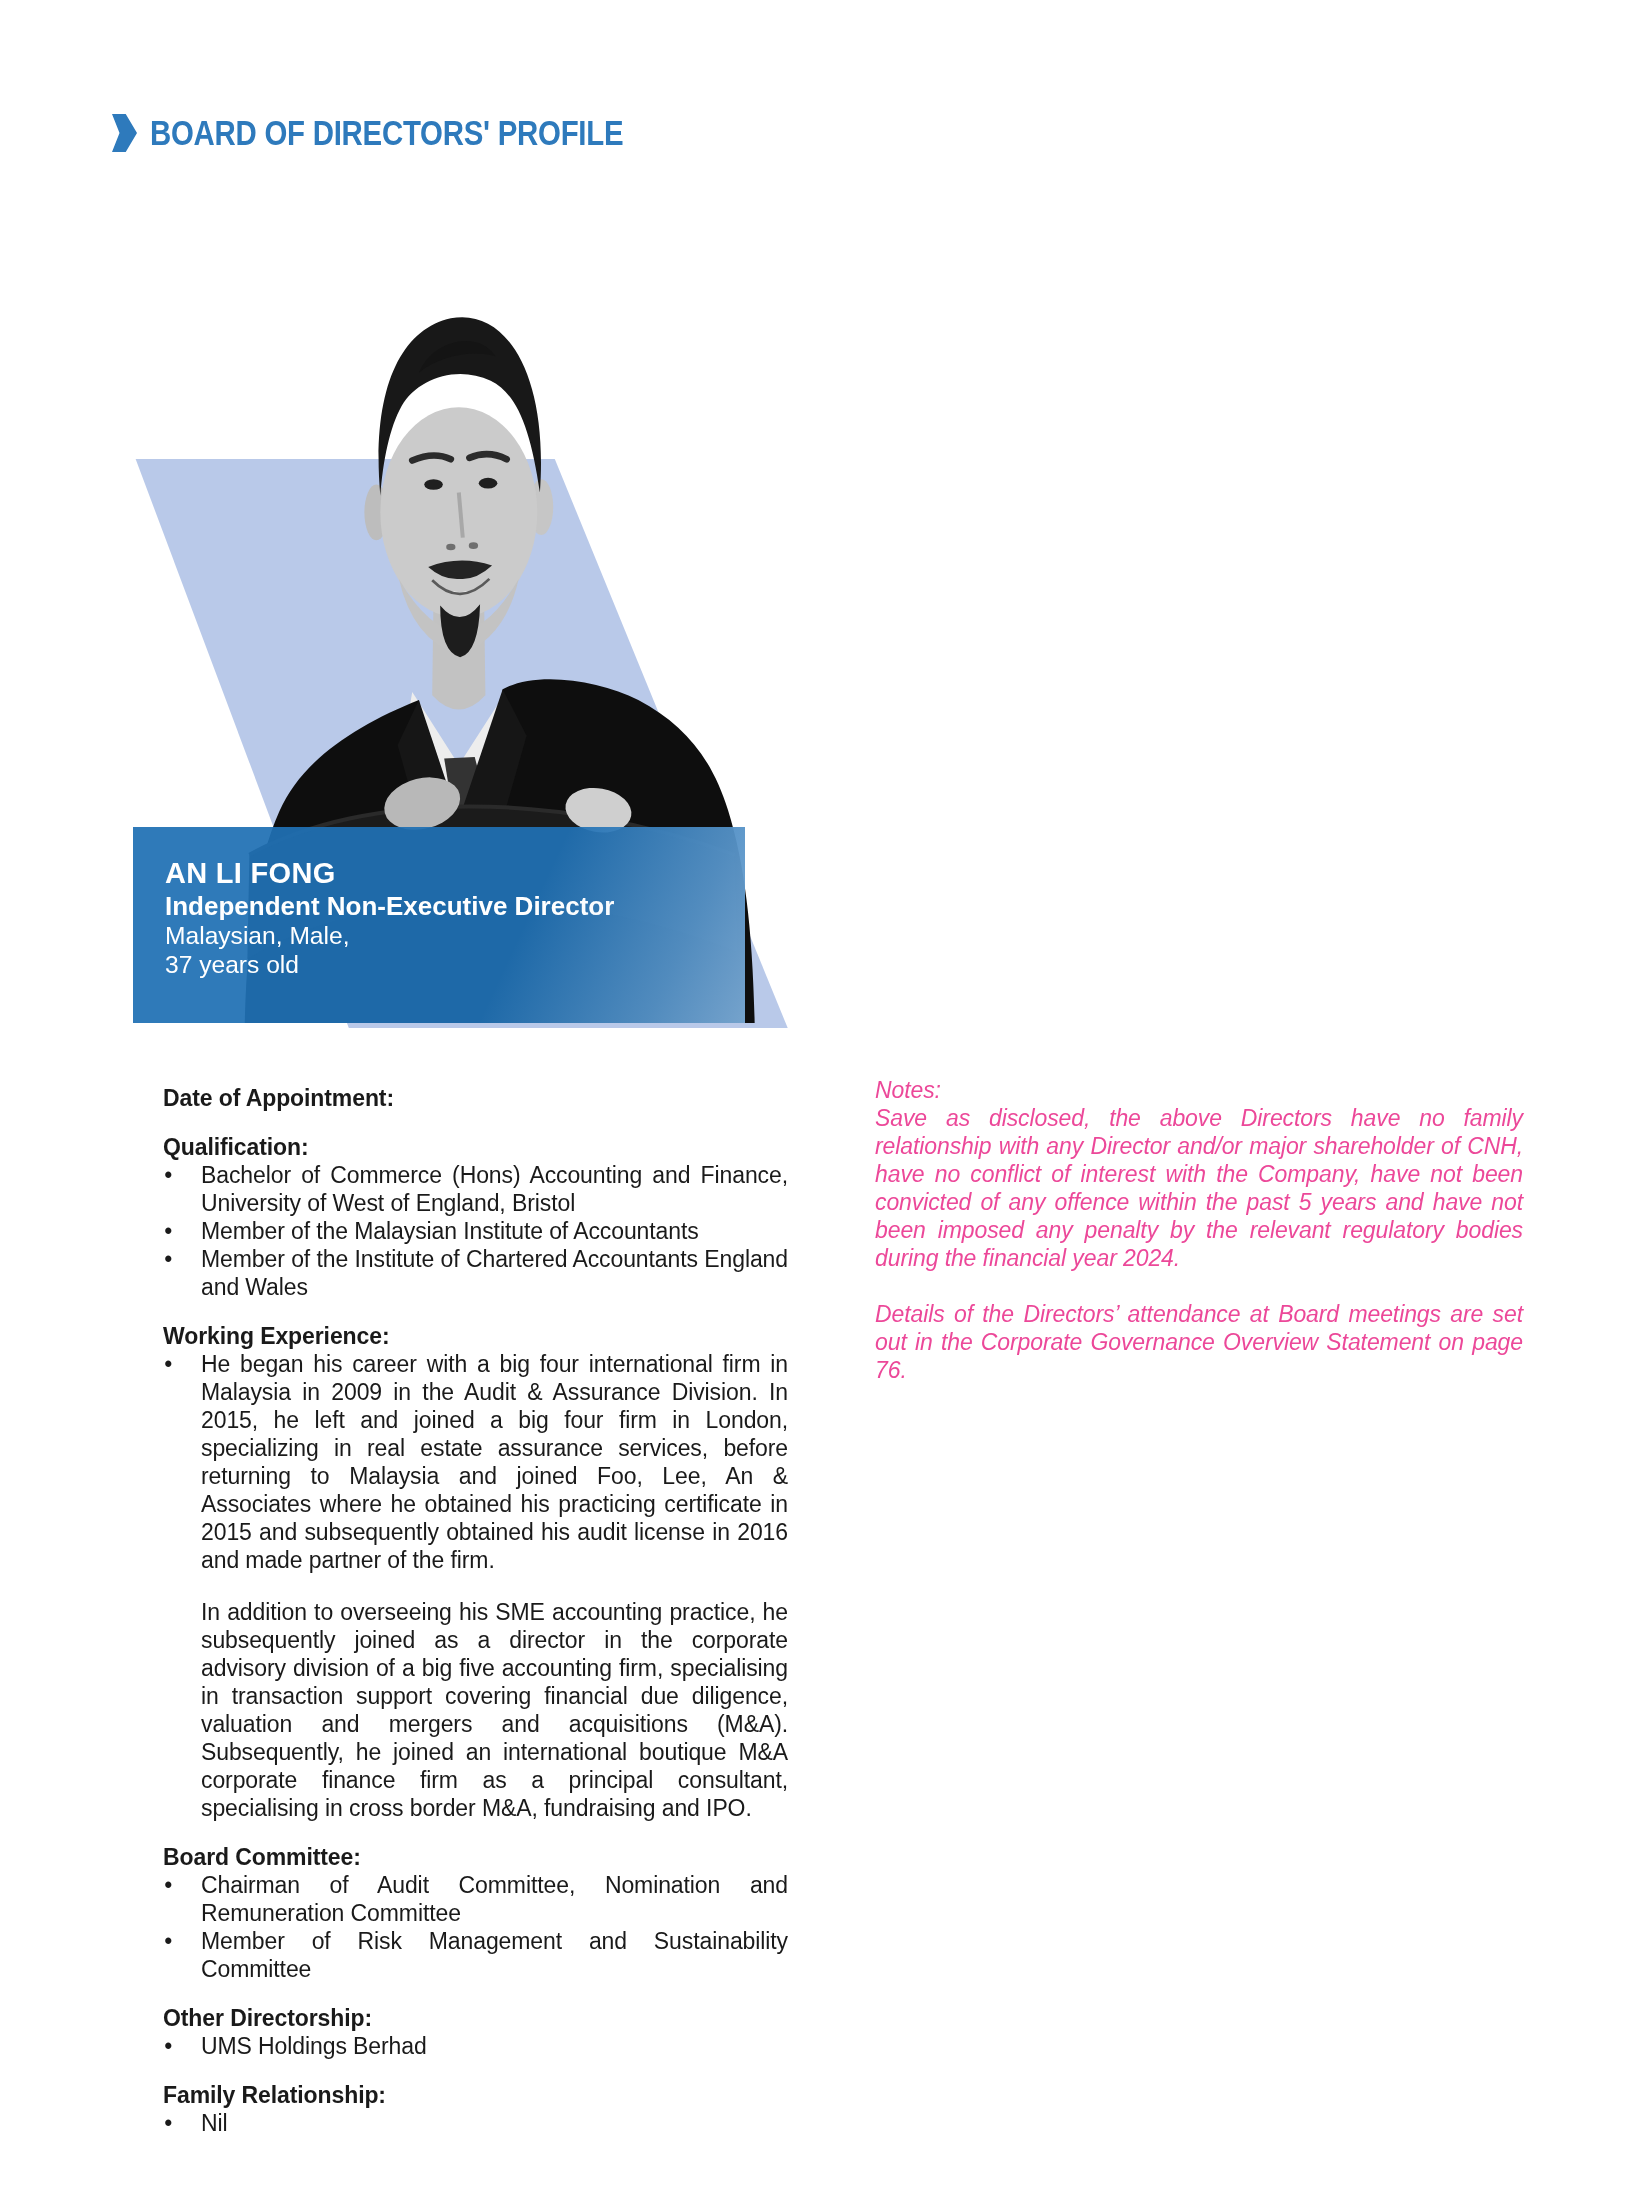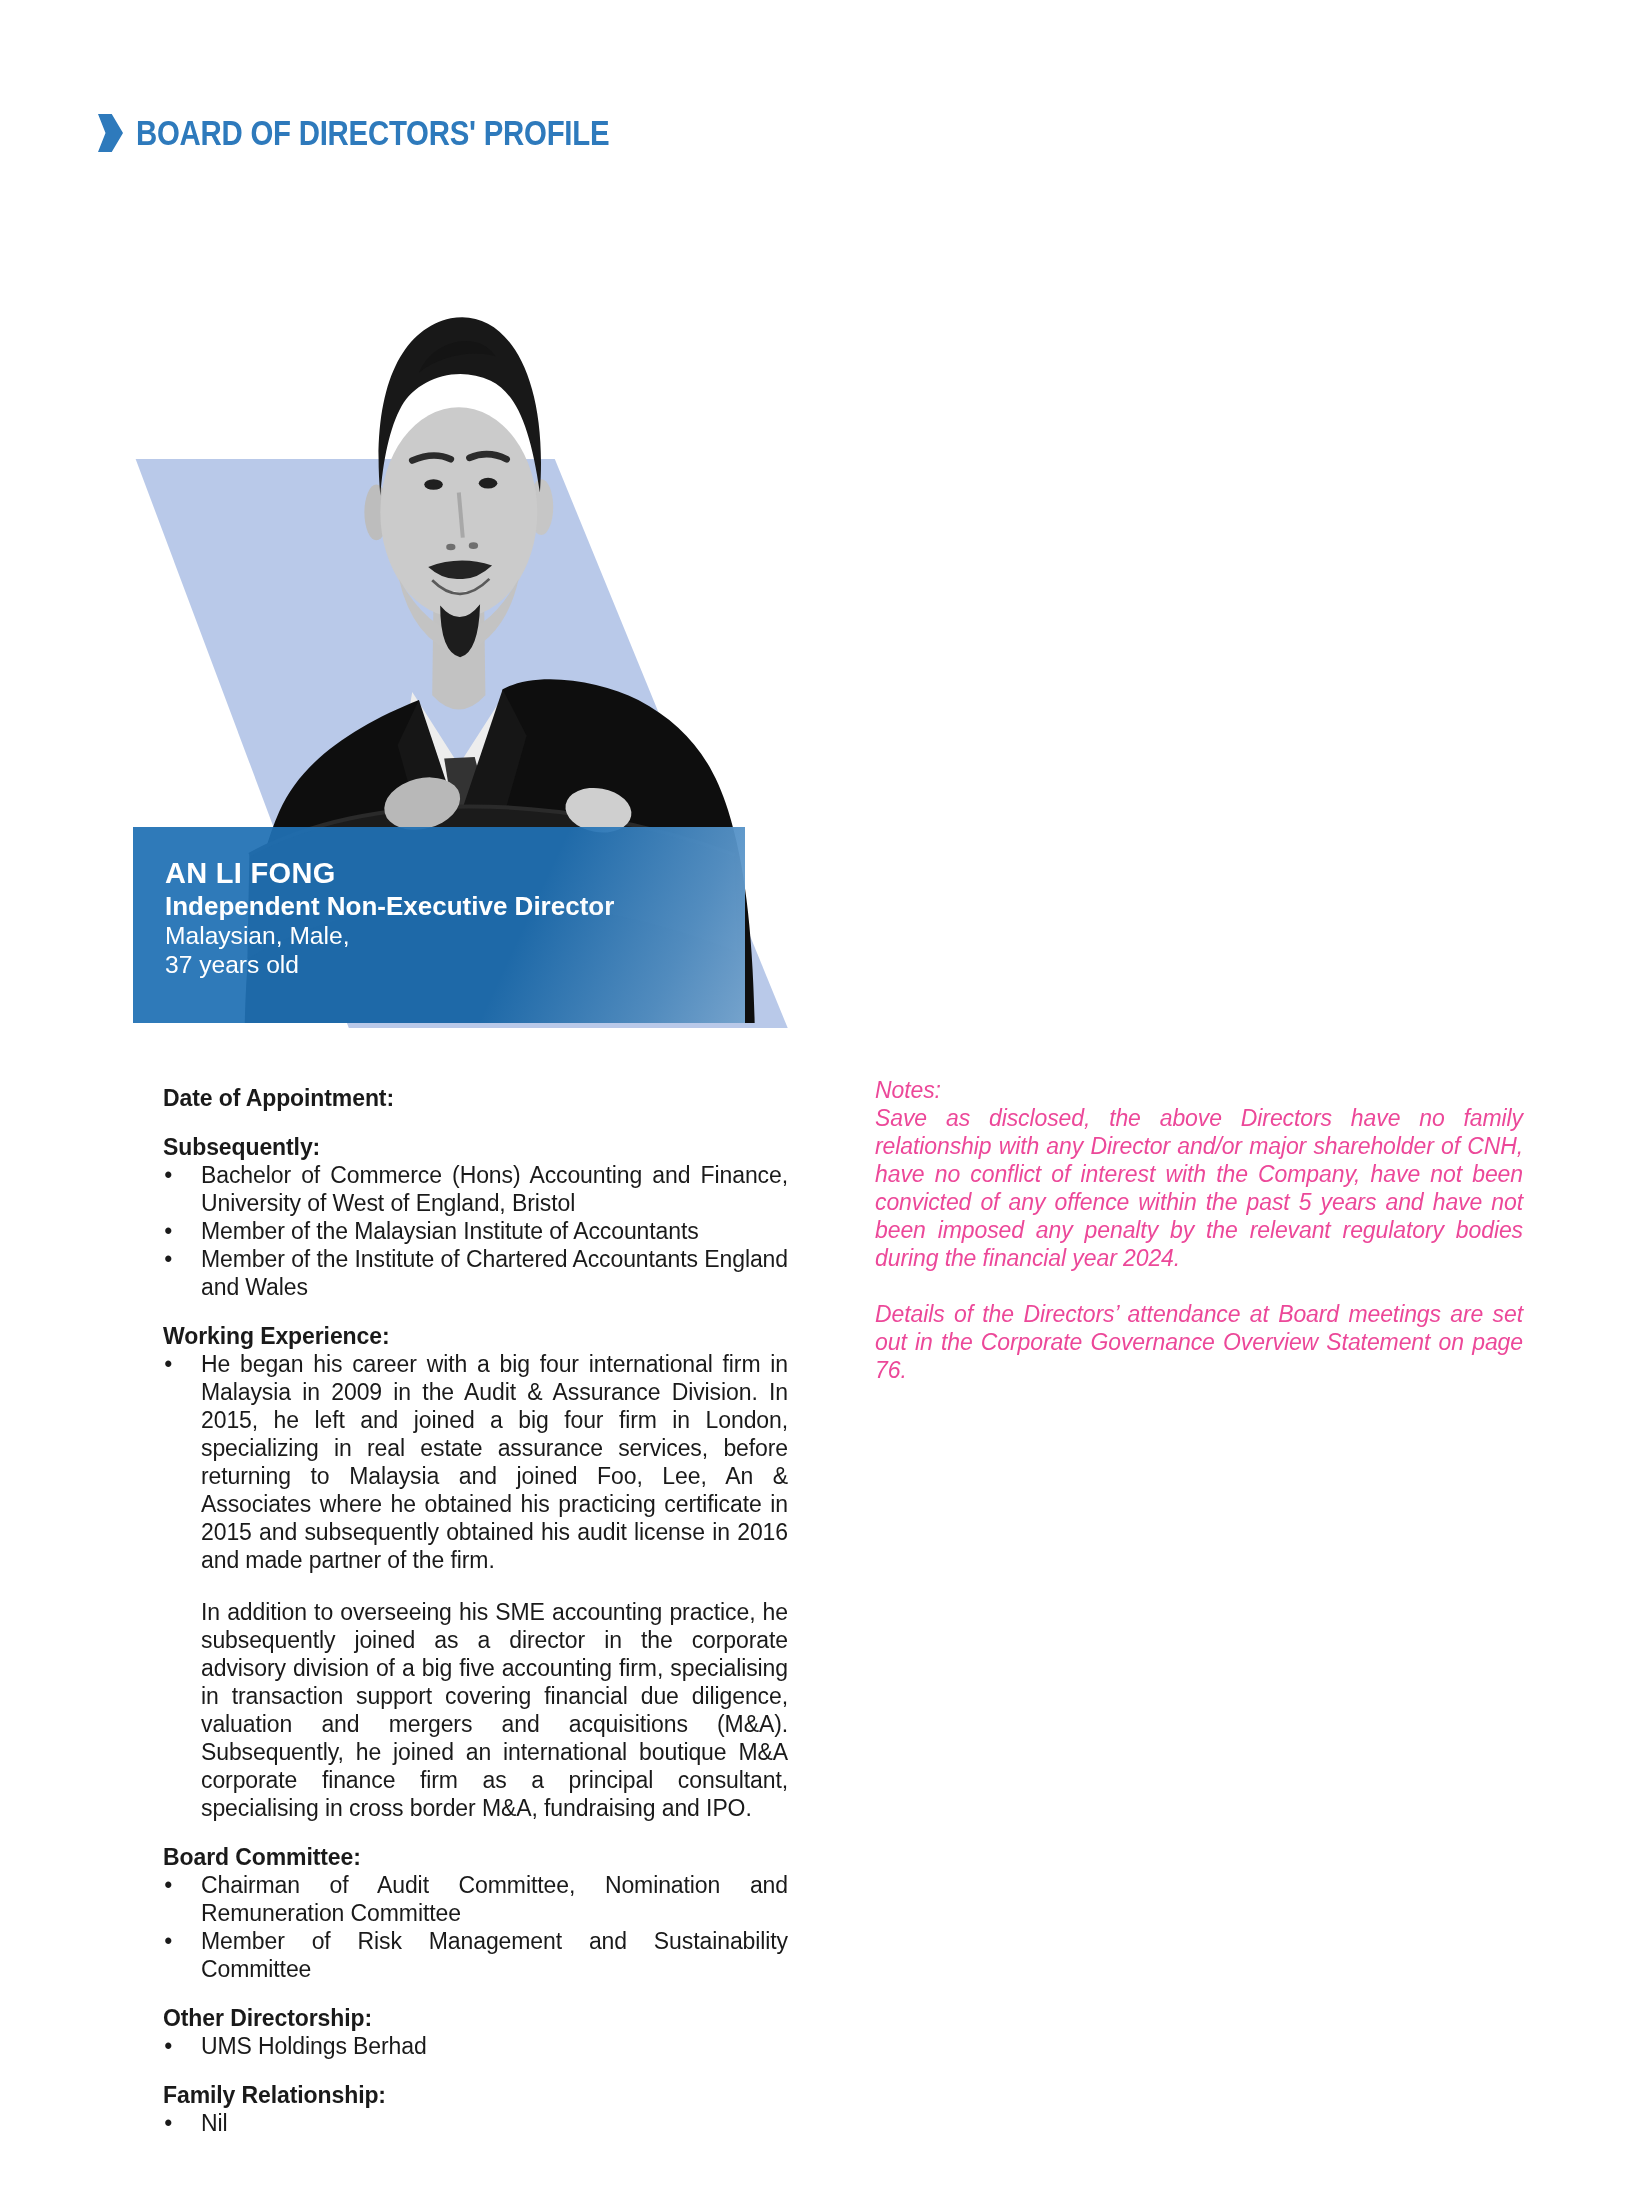--- a/index.html
+++ b/index.html
@@ -2,21 +2,21 @@
 <html style="font-size:10.6px"><head>
 <meta charset="utf-8">
 <style>
   html,body{margin:0;padding:0;background:#888;}
   .page{
     position:relative;width:1649px;height:2205px;background:#ffffff;
     font-family:"Liberation Sans",sans-serif;color:#1a1a1a;overflow:hidden;
     margin:0 auto;
   }
   
-  .hdr{position:absolute;left:98px;top:113px;display:flex;align-items:center;gap:13.3px;}
+  .hdr{position:absolute;left:112px;top:113px;display:flex;align-items:center;gap:13.3px;}
   .hdr-icon{width:25px;height:38px;background:#2e7abc;
     clip-path:polygon(0 0,55% 0,100% 50%,55% 100%,0 100%,30% 50%);}
   .hdr-title{font-size:35px;font-weight:bold;color:#2e7abc;letter-spacing:-0.3px;
     transform:scaleX(0.84);transform-origin:left center;white-space:nowrap;}
   
   .parallelogram{position:absolute;left:133px;top:459px;width:658px;height:569px;
     background:#b9c9e9;
     clip-path:polygon(0.4% 0,64.1% 0,99.5% 100%,32.8% 100%);}
   .portrait{position:absolute;left:133px;top:293px;width:625px;height:730px;}
   .name-box{position:absolute;left:133px;top:827px;width:612px;height:196px;
@@ -112,21 +112,21 @@
     <div class="nb-line">37 years old</div>
   </div>
 
   <div class="col col-left">
 
     <section class="sec">
       <h2>Date of Appointment:</h2>
     </section>
 
     <section class="sec">
-      <h2>Subsequently:</h2>
+      <h2>Qualification:</h2>
       <ul>
         <li>Bachelor of Commerce (Hons) Accounting and Finance, University of West of England, Bristol</li>
         <li>Member of the Malaysian Institute of Accountants</li>
         <li>Member of the Institute of Chartered Accountants England and Wales</li>
       </ul>
     </section>
 
     <section class="sec">
       <h2>Working Experience:</h2>
       <ul>

